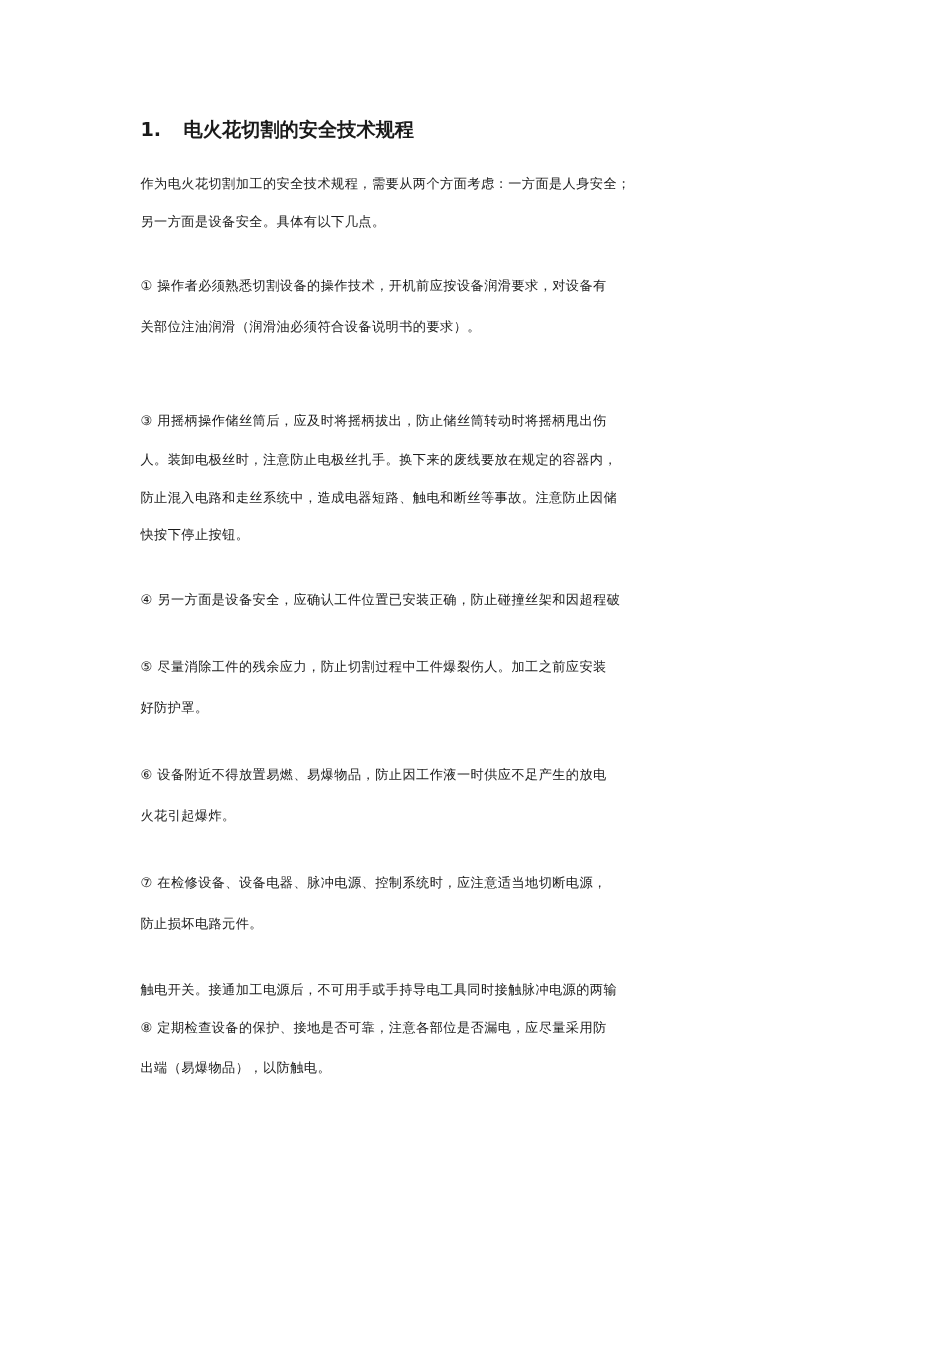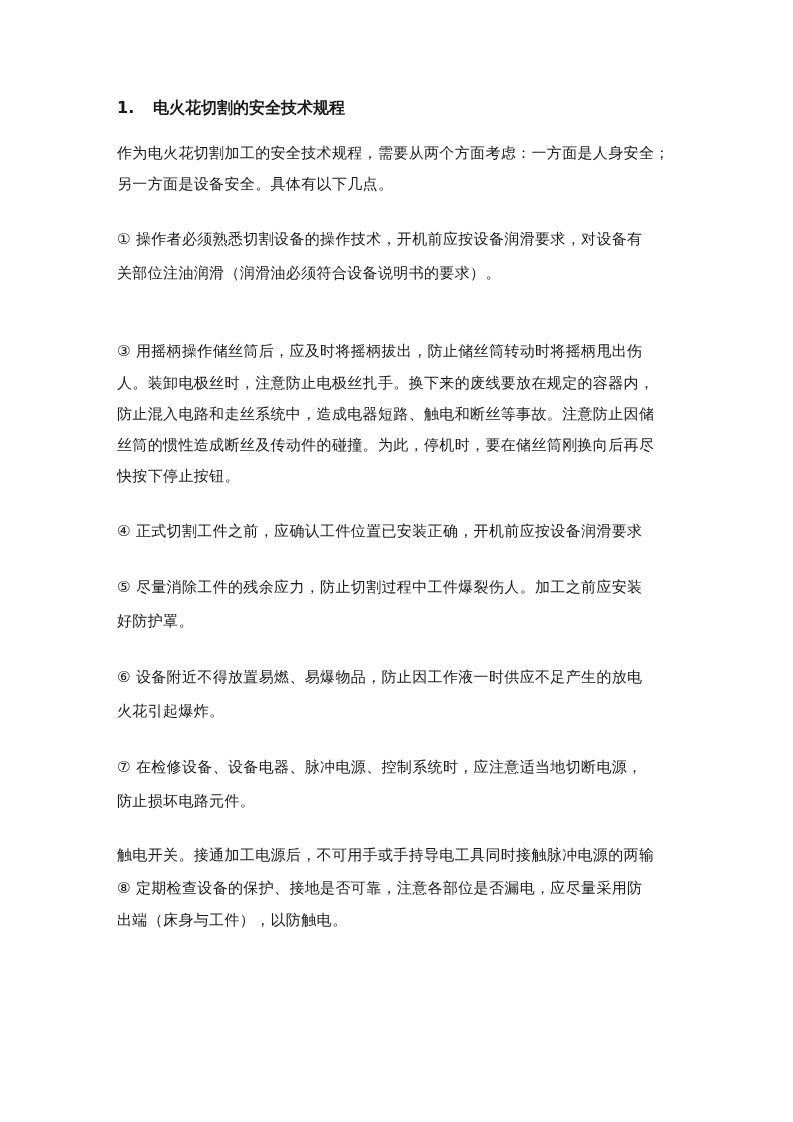--- a/index.html
+++ b/index.html
@@ -1,21 +1,21 @@
 <!DOCTYPE html>
 <html><head>
 <meta charset="utf-8">
 <style>
   html, body { margin: 0; padding: 0; background: #ffffff; }
   body { width: 793px; height: 1122px; position: relative; overflow: hidden;
          font-family: "DejaVu Sans", "Liberation Sans", sans-serif; color: #1a1a1a; }
   .page { position: absolute; left: 117px; top: 96px; width: 562px; }
   .heading { font-size: 16px; font-weight: bold; height: 24px; line-height: 24px; margin: 0 0 18px 0; }
   .heading .num { display: inline-block; width: 36px; }
-  .para { font-size: 15px; letter-spacing: 0.35px; margin: 0; text-align: justify; }
+  .para { font-size: 11px; letter-spacing: 0.35px; margin: 0; text-align: justify; }
   .line { display: block; white-space: nowrap; }
   .tight .line { height: 31px; line-height: 31px; }
   .loose .line { height: 34px; line-height: 34px; }
   .gap { height: 22px; }
 </style>
 </head>
 <body>
 
 <div class="page">
 
@@ -34,27 +34,26 @@
     <span class="line">关部位注油润滑（润滑油必须符合设备说明书的要求）。</span>
   </div>
   <div class="gap"></div>
 
   <div class="gap"></div>
 
   <div class="para">
     <span class="line" style="height:34px;line-height:34px">③ 用摇柄操作储丝筒后，应及时将摇柄拔出，防止储丝筒转动时将摇柄甩出伤</span>
     <span class="line" style="height:31px;line-height:31px">人。装卸电极丝时，注意防止电极丝扎手。换下来的废线要放在规定的容器内，</span>
     <span class="line" style="height:31px;line-height:31px">防止混入电路和走丝系统中，造成电器短路、触电和断丝等事故。注意防止因储</span>
-    <span class="line" style="height:31px;line-height:31px">丝筒的惯性造成断丝及传动件的碰撞。为此，停机时，要在储丝筒刚换向后再尽</span>
     <span class="line" style="height:31px;line-height:31px">快按下停止按钮。</span>
   </div>
   <div class="gap"></div>
 
   <div class="para loose">
-    <span class="line">④ 正式切割工件之前，应确认工件位置已安装正确，开机前应按设备润滑要求</span>
+    <span class="line">④ 另一方面是设备安全，应确认工件位置已安装正确，防止碰撞丝架和因超程破</span>
   </div>
   <div class="gap"></div>
 
   <div class="para loose">
     <span class="line">⑤ 尽量消除工件的残余应力，防止切割过程中工件爆裂伤人。加工之前应安装</span>
     <span class="line">好防护罩。</span>
   </div>
   <div class="gap"></div>
 
   <div class="para loose">
@@ -65,16 +64,16 @@
 
   <div class="para loose">
     <span class="line">⑦ 在检修设备、设备电器、脉冲电源、控制系统时，应注意适当地切断电源，</span>
     <span class="line">防止损坏电路元件。</span>
   </div>
   <div class="gap"></div>
 
   <div class="para">
     <span class="line" style="height:31px;line-height:31px">触电开关。接通加工电源后，不可用手或手持导电工具同时接触脉冲电源的两输</span>
     <span class="line" style="height:34px;line-height:34px">⑧ 定期检查设备的保护、接地是否可靠，注意各部位是否漏电，应尽量采用防</span>
-    <span class="line" style="height:31px;line-height:31px">出端（床身与工件），以防触电。</span>
+    <span class="line" style="height:31px;line-height:31px">出端（易爆物品），以防触电。</span>
   </div>
 
 </div>
 
 </body></html>

